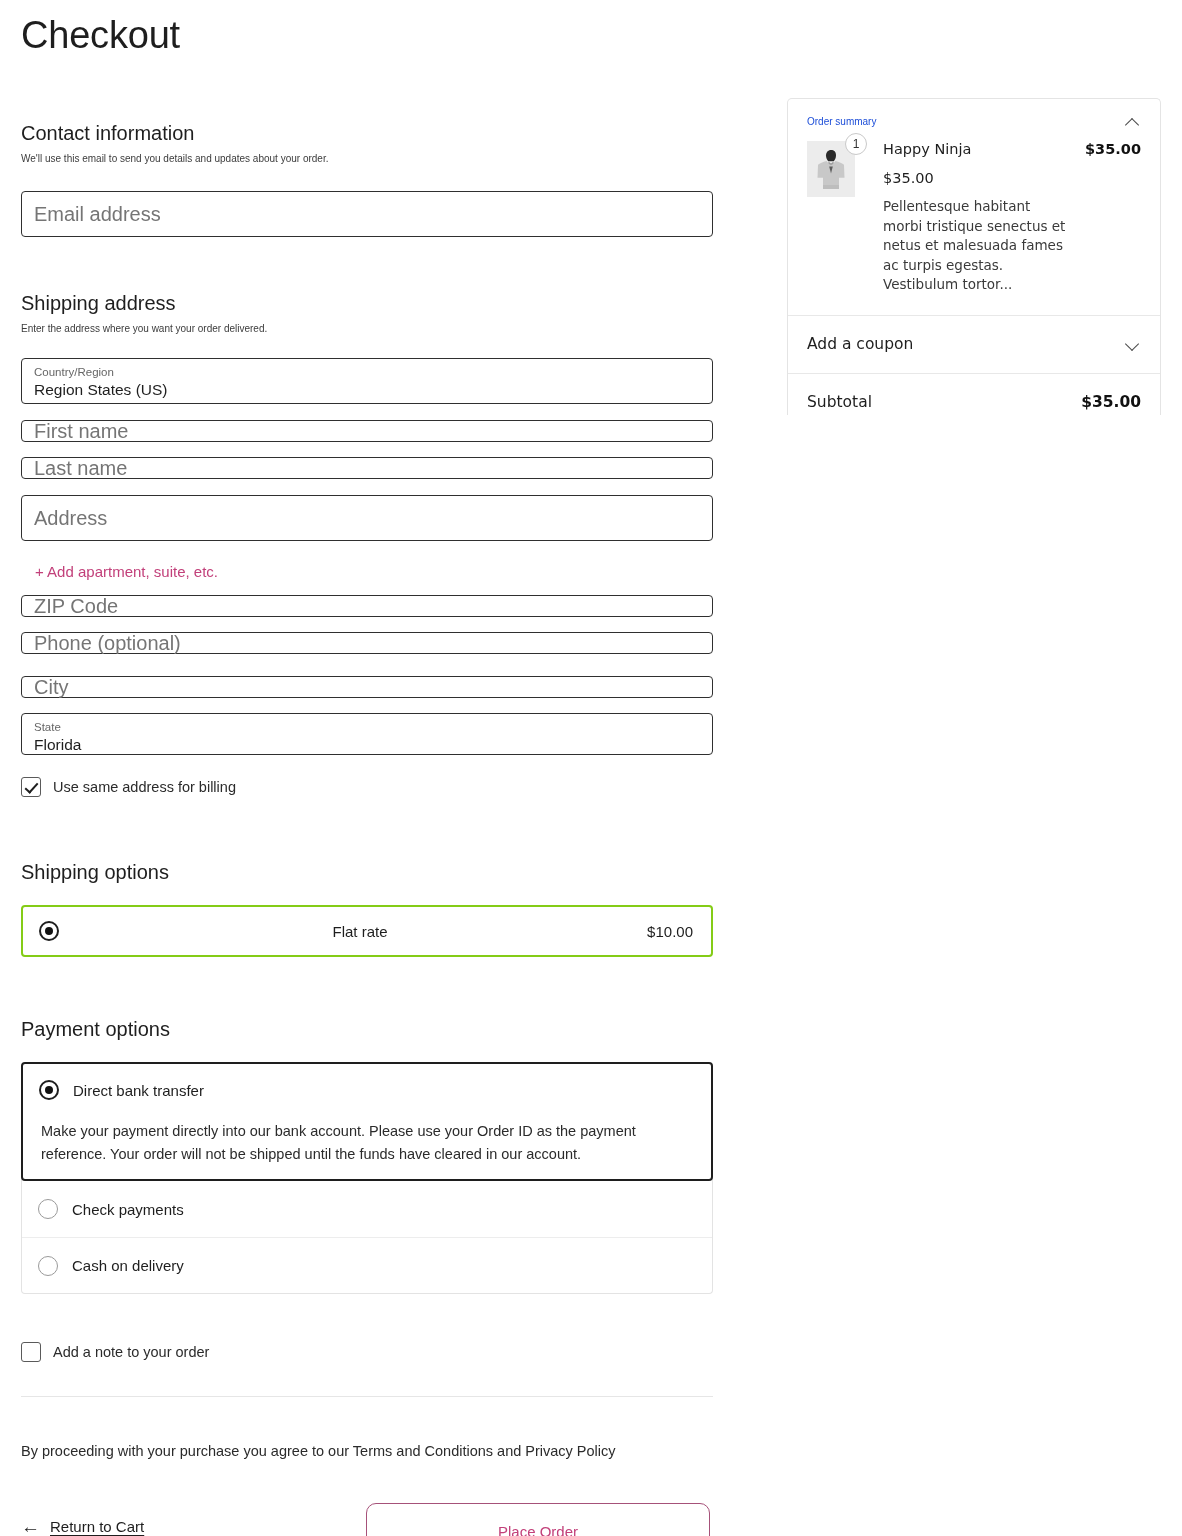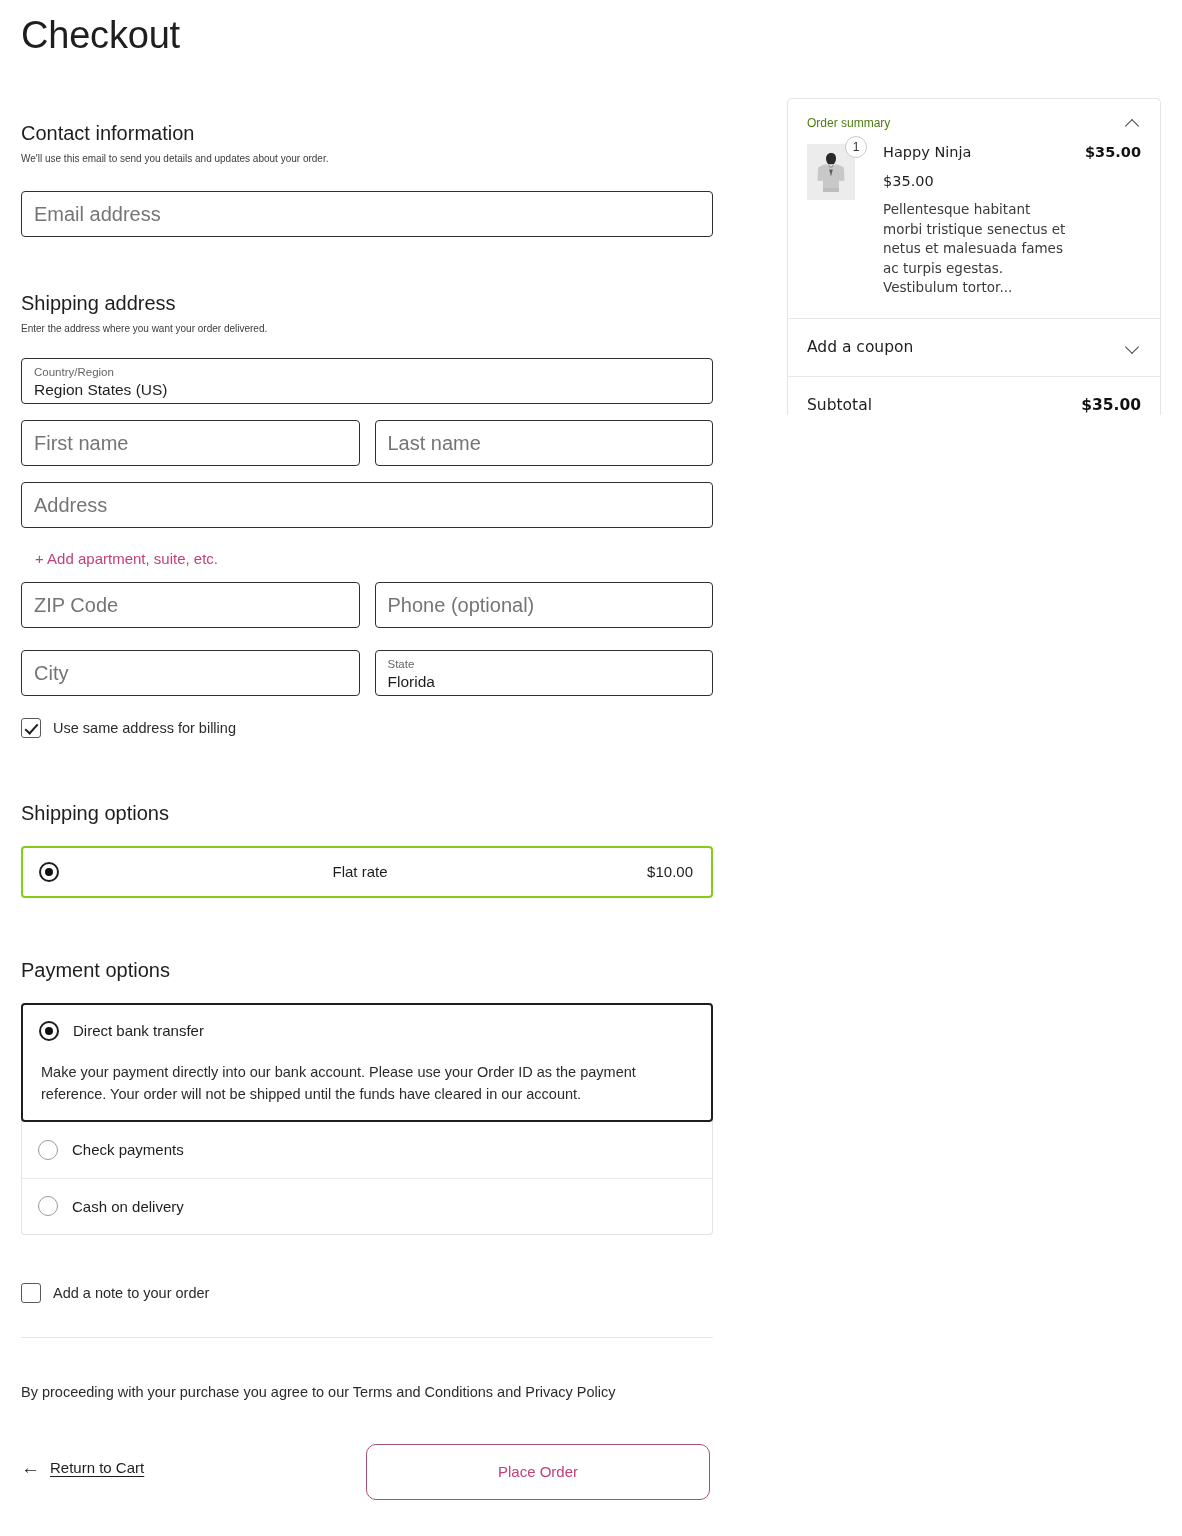--- a/index.html
+++ b/index.html
@@ -86,20 +86,21 @@
   }
   .field .fvalue {
     font-size: 15.5px;
     color: #1e1e1e;
     line-height: 1.25;
   }
 
   .row-2 {
     display: flex;
     gap: 15px;
+    flex-direction: column;
   }
   .row-2 > * { flex: 1 1 0; }
 
   .mt-14 { margin-top: 14px; }
   .mt-16 { margin-top: 16px; }
   .mt-22 { margin-top: 22px; }
 
   .email-wrap { margin-top: 26px; }
 
   
@@ -279,22 +280,22 @@
     overflow: hidden;
     font-family: "DejaVu Sans", sans-serif;
   }
   .sum-head {
     display: flex;
     align-items: center;
     justify-content: space-between;
     padding: 17px 19px 0 19px;
   }
   .sum-head .sum-title {
-    font-size: 12px;
-    color: #4d7c0f;
+    font-size: 10px;
+    color: #1d4ed8;
     font-family: "Liberation Sans", sans-serif;
   }
   .chev {
     width: 16px; height: 10px;
     position: relative;
     flex: 0 0 auto;
   }
   .chev::after {
     content: "";
     position: absolute;

